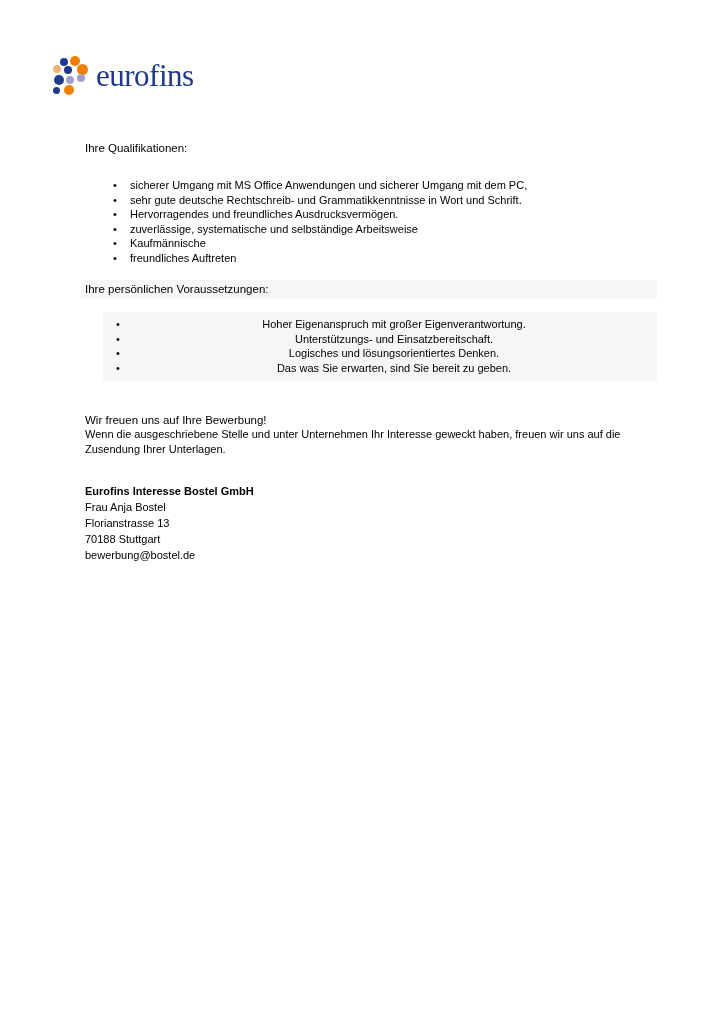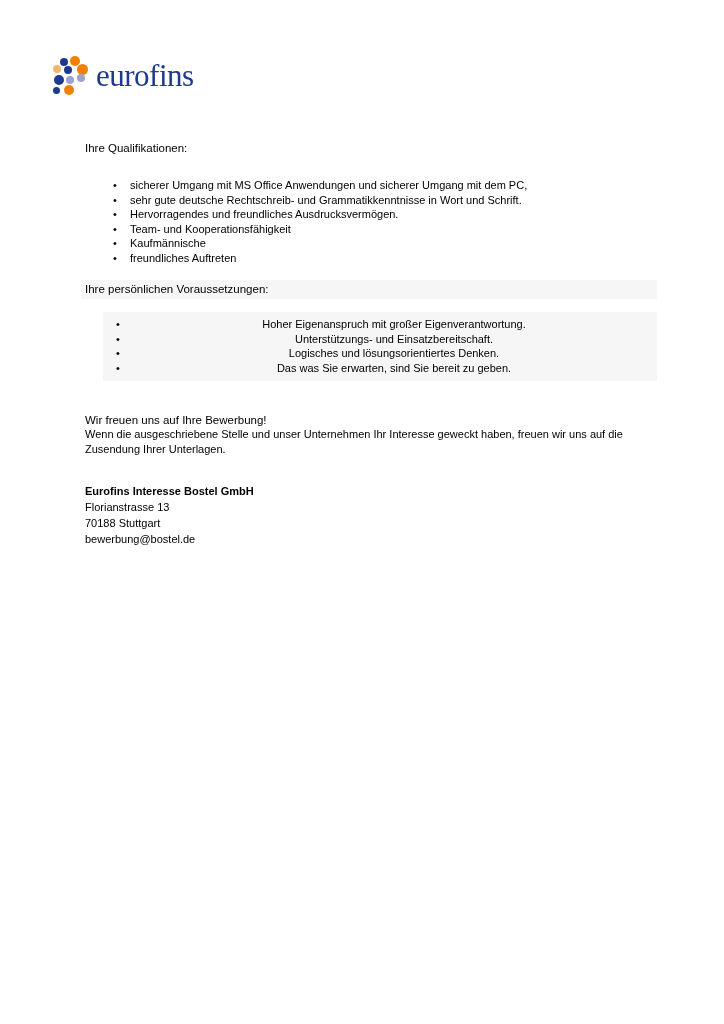--- a/index.html
+++ b/index.html
@@ -97,42 +97,43 @@
   </div>
 
   <div class="content">
 
     <div class="sec-heading qual-heading">Ihre Qualifikationen:</div>
 
     <ul class="blist">
       <li>sicherer Umgang mit MS Office Anwendungen und sicherer Umgang mit dem PC,</li>
       <li>sehr gute deutsche Rechtschreib- und Grammatikkenntnisse in Wort und Schrift.</li>
       <li>Hervorragendes und freundliches Ausdrucksvermögen.</li>
-      <li>Team- und Kooperationsfähigkeit</li>
+      <li>zuverlässige, systematische und selbständige Arbeitsweise</li>
       <li>Kaufmännische</li>
       <li>freundliches Auftreten</li>
     </ul>
 
     <div class="sec-heading req-heading">Ihre persönlichen Voraussetzungen:</div>
 
     <div class="req-block">
       <ul class="blist">
         <li>Hoher Eigenanspruch mit großer Eigenverantwortung.</li>
         <li>Unterstützungs- und Einsatzbereitschaft.</li>
         <li>Logisches und lösungsorientiertes Denken.</li>
         <li>Das was Sie erwarten, sind Sie bereit zu geben.</li>
       </ul>
     </div>
 
     <div class="closing">
       <div class="sec-heading">Wir freuen uns auf Ihre Bewerbung!</div>
-      <p>Wenn die ausgeschriebene Stelle und unser Unternehmen Ihr Interesse geweckt haben, freuen wir uns auf die Zusendung Ihrer Unterlagen.</p>
+      <p>Wenn die ausgeschriebene Stelle und unter Unternehmen Ihr Interesse geweckt haben, freuen wir uns auf die Zusendung Ihrer Unterlagen.</p>
     </div>
 
     <div class="contact">
       <div class="company">Eurofins Interesse Bostel GmbH</div>
+      <div>Frau Anja Bostel</div>
       <div>Florianstrasse 13</div>
       <div>70188 Stuttgart</div>
       <div>bewerbung@bostel.de</div>
     </div>
 
   </div>
 </div>
 
 </body></html>

